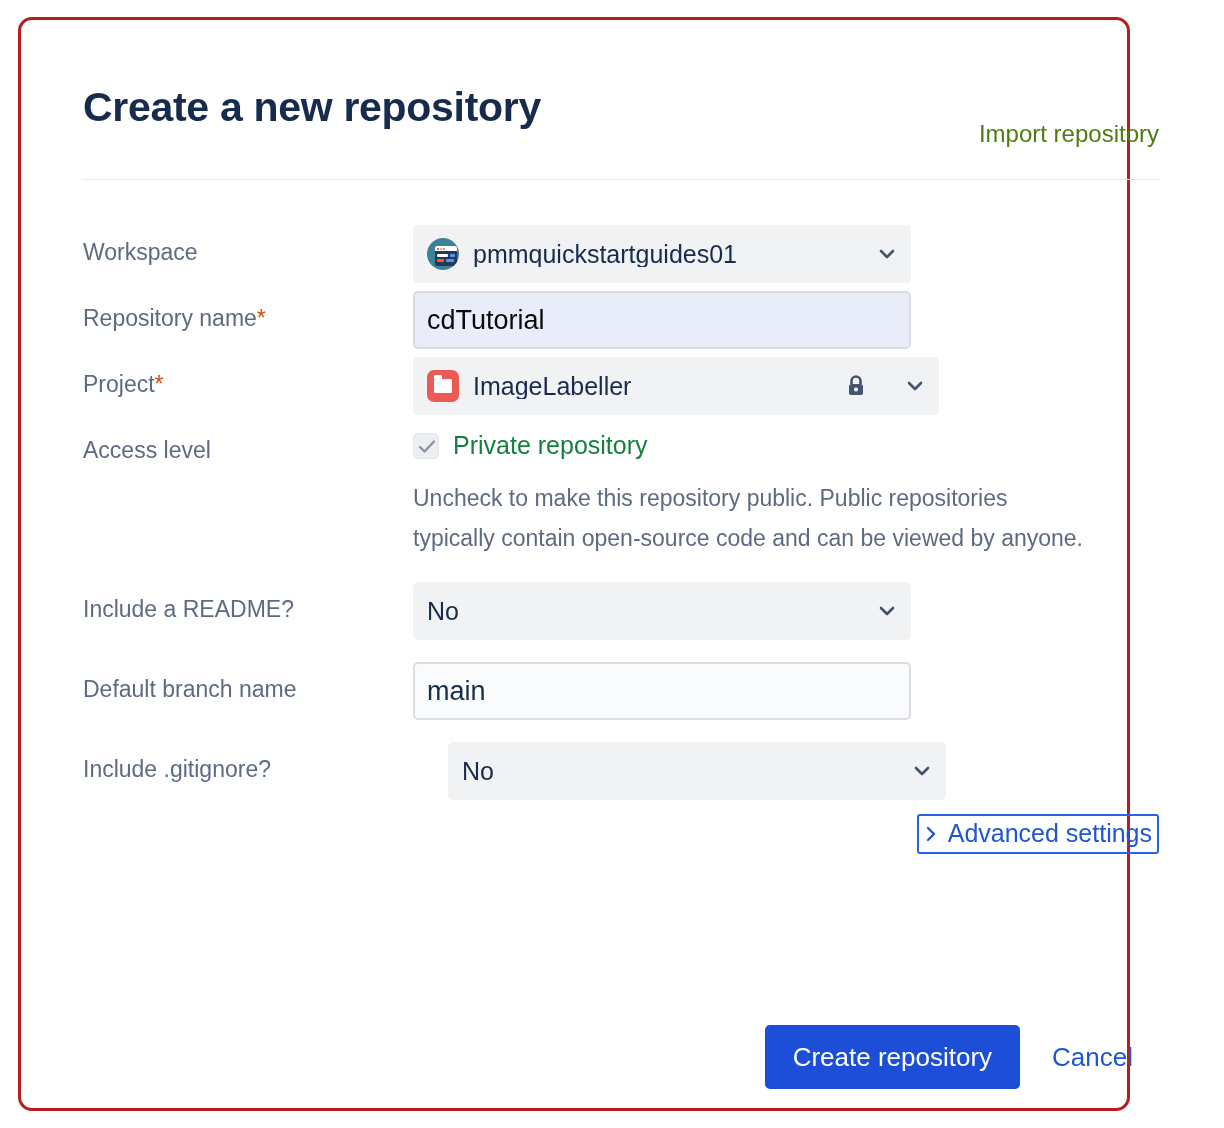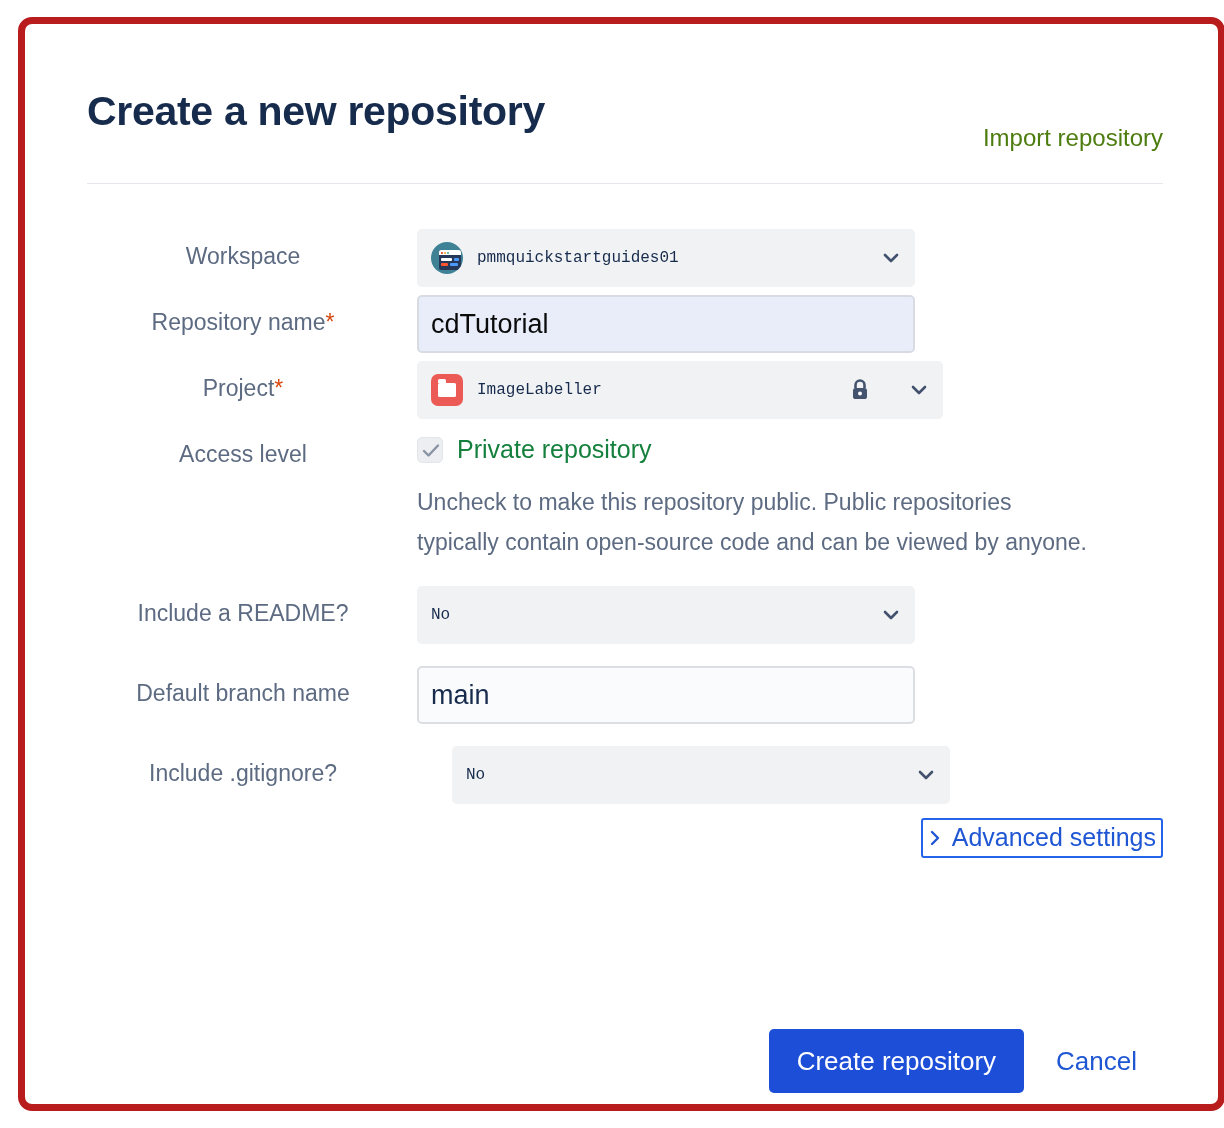--- a/index.html
+++ b/index.html
@@ -12,22 +12,22 @@
   }
   .page {
     position: relative;
     width: 1224px;
     height: 1128px;
     background: #ffffff;
   }
   .card {
     position: absolute;
     left: 18px; top: 17px;
-    width: 1207px; height: 1094px;
-    border: 7px solid #b91c1c;
+    width: 1112px; height: 1094px;
+    border: 3px solid #b91c1c;
     border-radius: 14px;
     background: #ffffff;
   }
   .card-inner {
     position: absolute;
     left: 62px; top: 55px;
     right: 30px;
     width: 1076px;
   }
 
@@ -71,21 +71,21 @@
     width: 1076px;
   }
   .row {
     display: flex;
     align-items: flex-start;
     margin-bottom: 8px;
   }
   .label {
     width: 330px;
     min-width: 330px;
-    text-align: center;
+    text-align: left;
     padding-right: 18px;
     font-size: 23px;
     color: #5d6b82;
     line-height: 1.35;
     padding-top: 12px;
     white-space: nowrap;
   }
   .label.wrap { white-space: normal; }
   .req {
     color: #d9480f;
@@ -107,26 +107,25 @@
     cursor: pointer;
     font-size: 25px;
     color: #172b4d;
   }
   .select.w-workspace { width: 498px; }
   .select.w-project   { width: 526px; }
   .select.w-plain     { width: 498px; }
 
   .select .value {
     flex: 1;
-    font-size: 16px;
+    font-size: 25px;
     color: #172b4d;
     line-height: 1;
     white-space: nowrap;
     overflow: hidden;
-    font-family: Liberation Mono, monospace;
   }
   .chevron-down {
     width: 20px; height: 20px;
     margin-left: 10px;
     flex: 0 0 auto;
     display: inline-block;
   }
   .chevron-down svg { display: block; }
 
   .lock-icon {

